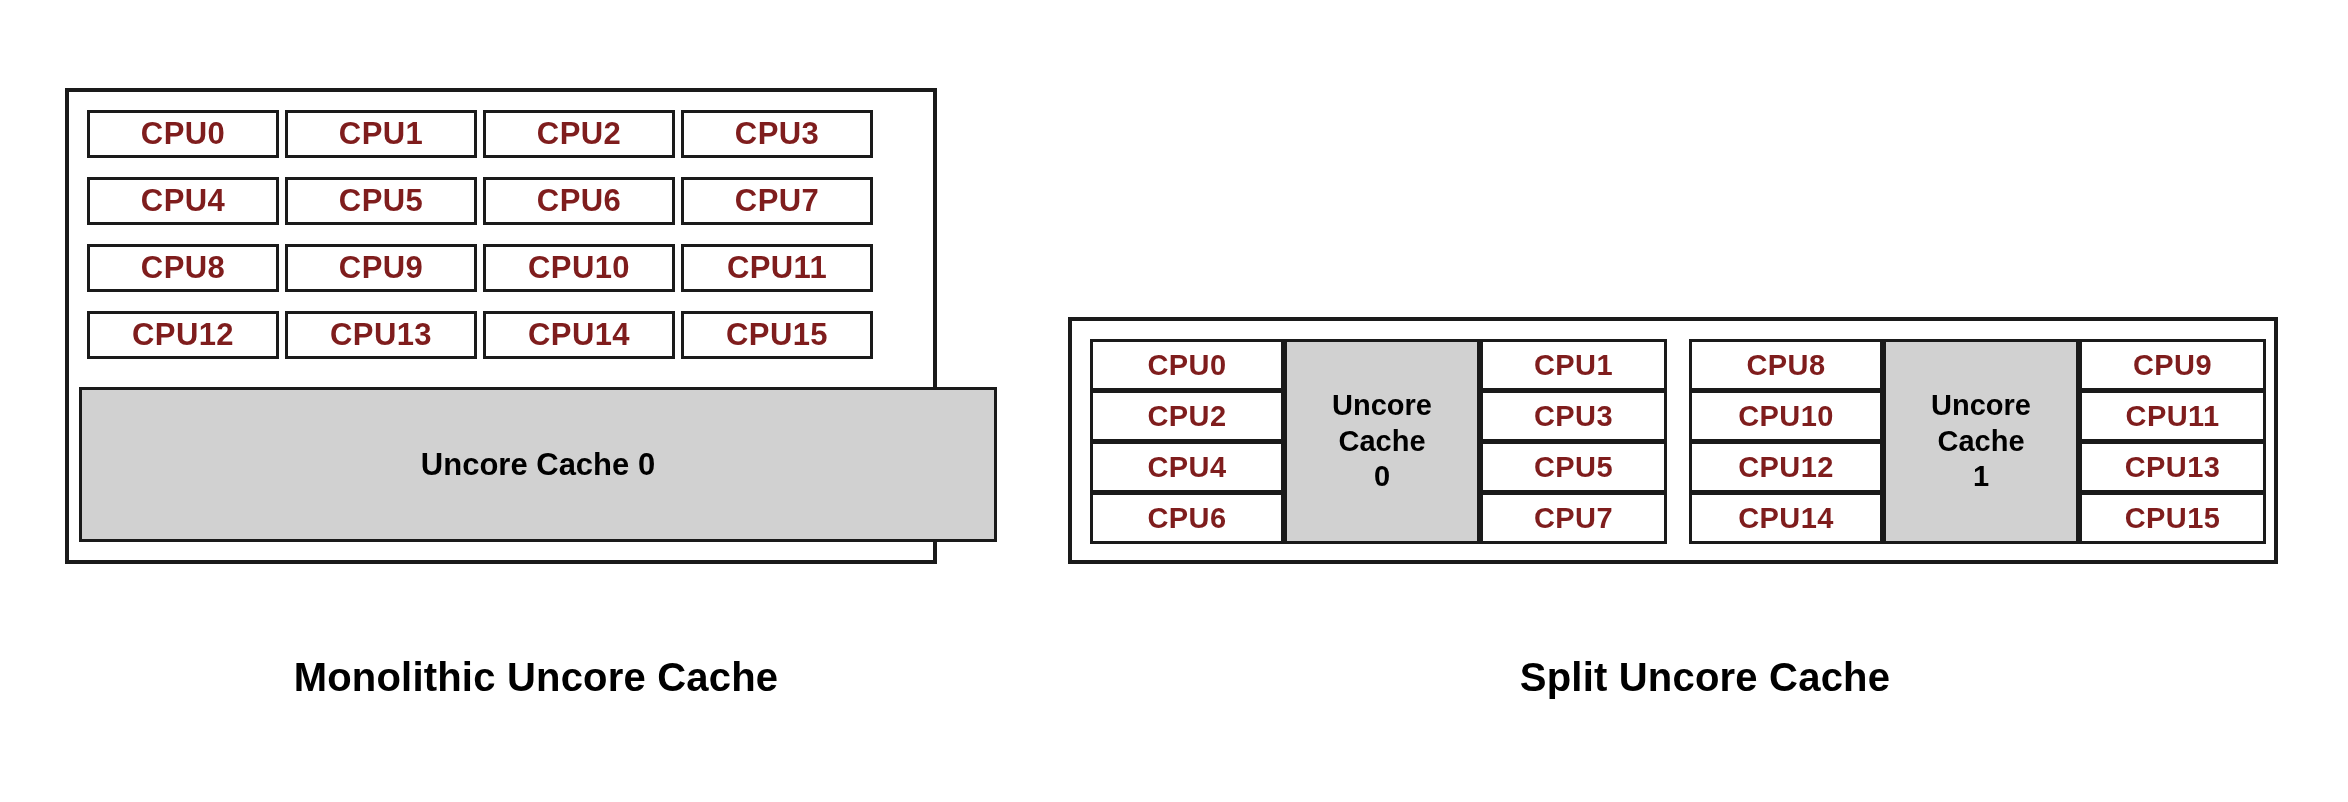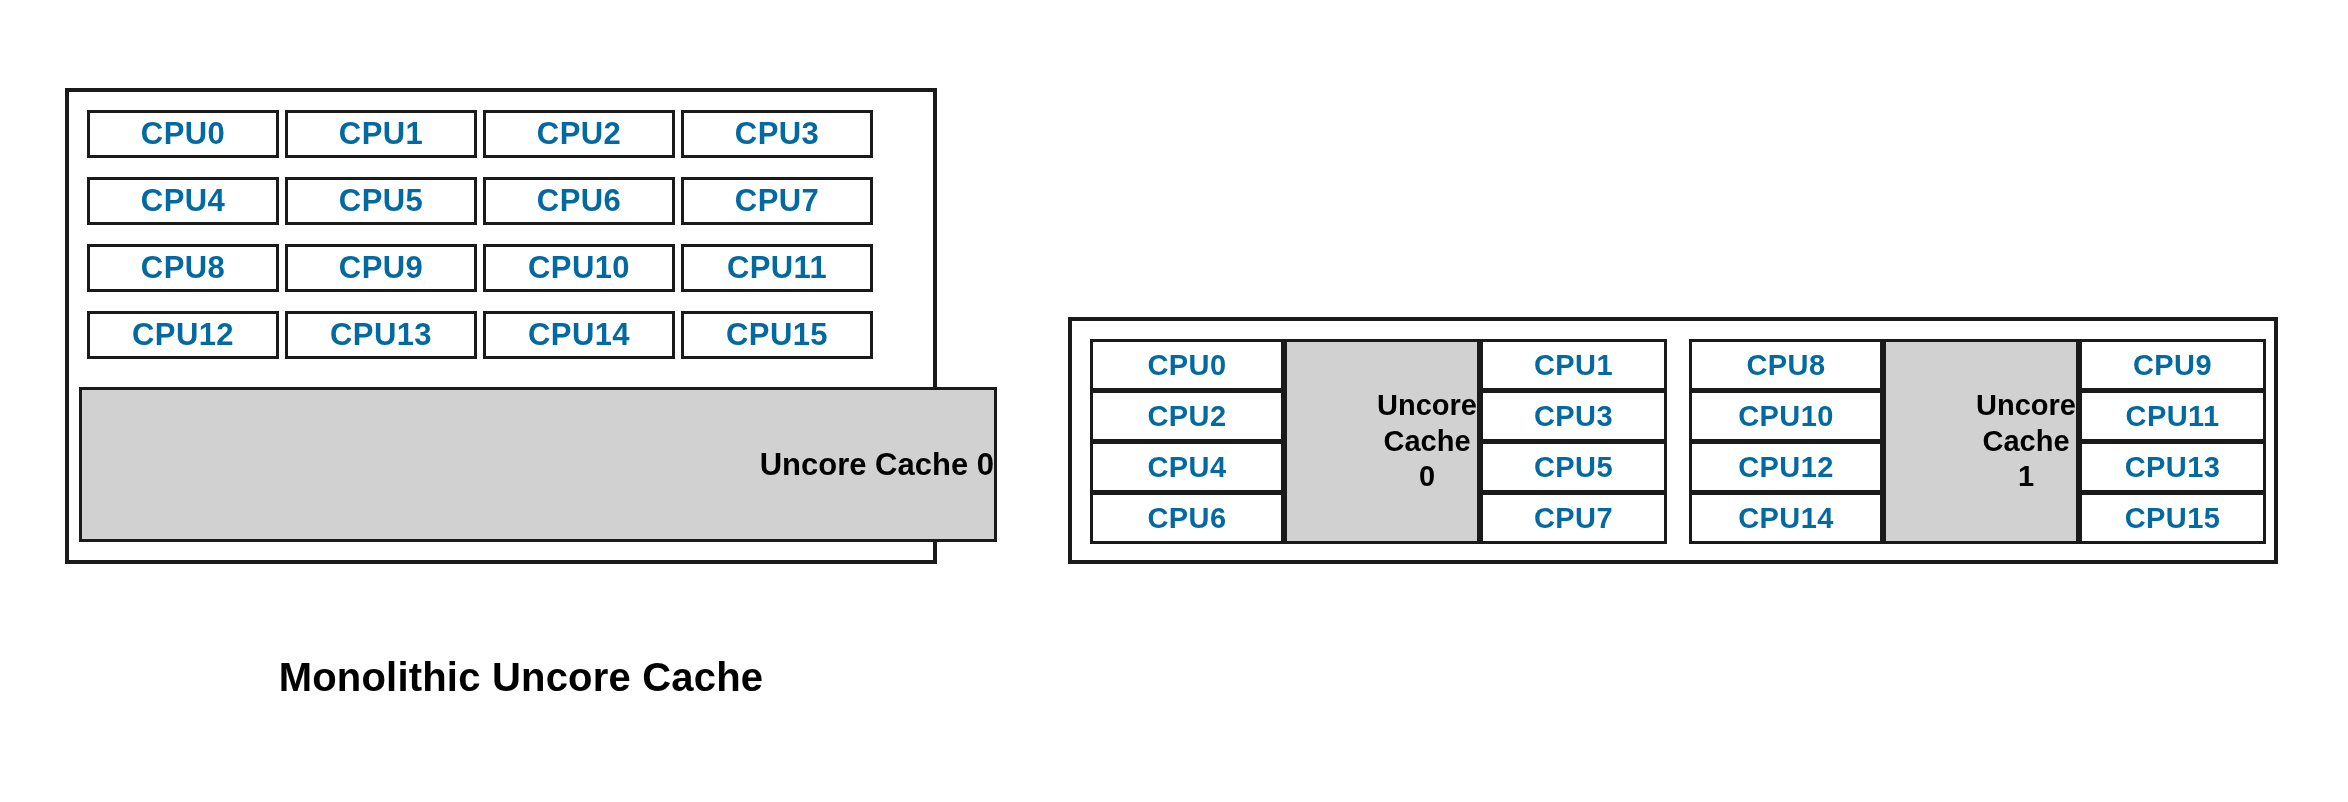--- a/index.html
+++ b/index.html
@@ -31,32 +31,32 @@
 
   .cpu-box {
     position: absolute;
     box-sizing: border-box;
     border: 3px solid #1a1a1a;
     background: #ffffff;
     display: flex;
     align-items: center;
     justify-content: center;
     font-weight: bold;
-    color: #0369a1;
+    color: #7f1d1d;
     letter-spacing: 0.4px;
   }
 
   .cache-box {
     position: absolute;
     box-sizing: border-box;
     border: 3px solid #1a1a1a;
     background: #d1d1d1;
     display: flex;
     align-items: center;
-    justify-content: flex-end;
+    justify-content: center;
     font-weight: bold;
     color: #000000;
     text-align: center;
   }
 
   .caption {
     position: absolute;
     font-weight: bold;
     color: #000000;
     font-size: 40px;
@@ -125,21 +125,21 @@
     <div class="cpu-box" style="left:612px; top:152px;">CPU11</div>
 
     <div class="cpu-box" style="left:18px;  top:219px;">CPU12</div>
     <div class="cpu-box" style="left:216px; top:219px;">CPU13</div>
     <div class="cpu-box" style="left:414px; top:219px;">CPU14</div>
     <div class="cpu-box" style="left:612px; top:219px;">CPU15</div>
 
     <div class="cache-box" style="left:10px; top:295px; width:918px; height:155px;">Uncore Cache 0</div>
   </div>
 
-  <div class="caption" id="mono-caption" style="left:121px; top:655px; width:800px;">Monolithic Uncore Cache</div>
+  <div class="caption" id="mono-caption" style="left:136px; top:655px; width:800px;">Monolithic Uncore Cache</div>
 
   <div class="panel" id="split-panel">
 
     <div class="cpu-box" style="left:18px; top:18px;  width:194px; height:52px;">CPU0</div>
     <div class="cpu-box" style="left:18px; top:69px;  width:194px; height:52px;">CPU2</div>
     <div class="cpu-box" style="left:18px; top:120px; width:194px; height:52px;">CPU4</div>
     <div class="cpu-box" style="left:18px; top:171px; width:194px; height:52px;">CPU6</div>
 
     <div class="cache-box" style="left:212px; top:18px; width:196px; height:205px;">
       <div class="cache-lines">
@@ -166,14 +166,15 @@
         <span>1</span>
       </div>
     </div>
 
     <div class="cpu-box" style="left:1007px; top:18px;  width:187px; height:52px;">CPU9</div>
     <div class="cpu-box" style="left:1007px; top:69px;  width:187px; height:52px;">CPU11</div>
     <div class="cpu-box" style="left:1007px; top:120px; width:187px; height:52px;">CPU13</div>
     <div class="cpu-box" style="left:1007px; top:171px; width:187px; height:52px;">CPU15</div>
   </div>
 
+  <div class="caption" id="split-caption" style="left:1305px; top:655px; width:800px;">Split Uncore Cache</div>
 
 </div>
 
 </body></html>

